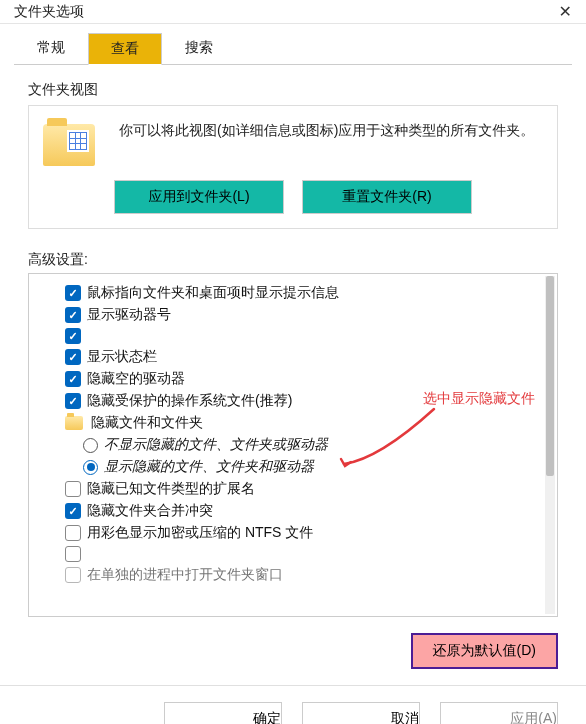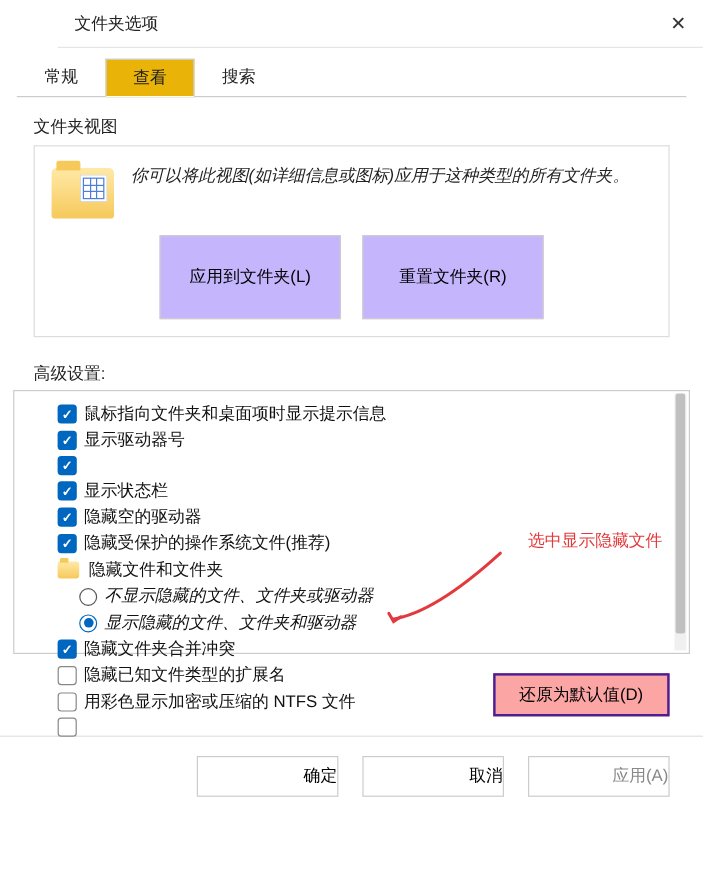--- a/index.html
+++ b/index.html
@@ -1,36 +1,36 @@
 <!DOCTYPE html>
 <html><head>
 <meta charset="utf-8">
 <style>
 * { box-sizing: border-box; margin: 0; padding: 0; font-family: "Microsoft YaHei", "Segoe UI", sans-serif; font-size: 14px; }
 body { width: 586px; height: 724px; background: #fff; overflow: hidden; position: relative; }
-.titlebar { height: 40px; display: flex; align-items: center; padding: 0 14px; border-bottom: 1px solid #e5e5e5; margin-left: 48px; }
+.titlebar { height: 24px; display: flex; align-items: center; padding: 0 14px; border-bottom: 1px solid #e5e5e5; }
 .titlebar .title { flex: 1; color: #222; }
 .titlebar .x { width: 40px; text-align: right; color: #333; font-size: 16px; cursor: pointer; }
 .tabs { display: flex; padding: 8px 14px 0 14px; }
 .tab { padding: 6px 22px; border: 1px solid transparent; color: #222; cursor: pointer; }
 .tab.active { border: 1px solid #ccc; border-bottom-color: #fff; background: #eab308; position: relative; top: 1px; }
 .tabline { border-bottom: 1px solid #ccc; margin: 0 14px; }
 .section { margin: 16px 28px; }
 .group-title { color: #222; margin-bottom: 6px; }
 .group-box { border: 1px solid #ddd; padding: 14px; position: relative; }
-.folder-view { display: flex; gap: 14px; font-style: italic; }
+.folder-view { display: flex; gap: 24px; }
 .folder-icon { width: 52px; height: 42px; background: linear-gradient(#ffe9a8,#f6c95a); border-radius: 4px 4px 2px 2px; position: relative; margin-top: 4px; }
 .folder-icon::before { content: ""; position: absolute; top: -6px; left: 4px; width: 20px; height: 8px; background: #f6c95a; border-radius: 2px 2px 0 0; }
 .folder-icon .grid { position: absolute; top: 6px; left: 24px; width: 22px; height: 22px; background: #4a7fe0; border: 2px solid #fff; display: grid; grid-template-columns: repeat(3,1fr); grid-template-rows: repeat(3,1fr); gap: 1px; padding: 1px; }
 .folder-icon .grid div { background: #fff; }
 .desc { flex: 1; color: #222; line-height: 1.5; }
 .btn-row { display: flex; gap: 18px; margin-top: 14px; justify-content: center; }
-.btn { border: 1px solid #ccc; background: #c4b5fd; padding: 25px 0; width: 151px; text-align: center; cursor: pointer; font-size: 14px; }
+.btn { border: 1px solid #ccc; background: #14b8a6; padding: 7px 0; width: 170px; text-align: center; cursor: pointer; font-size: 14px; }
 .adv-label { margin: 22px 28px 4px 28px; color: #222; }
-.adv-box { margin: 0 11px; border: 1px solid #ccc; height: 220px; position: relative; }
+.adv-box { margin: 0 28px; border: 1px solid #ccc; height: 344px; position: relative; }
 .adv-content { padding: 8px 0 8px 10px; }
 .row { display: flex; align-items: center; gap: 6px; padding: 2px 0; }
 .indent1 { padding-left: 26px; }
 .indent2 { padding-left: 44px; font-style: italic; }
 .chk { width: 16px; height: 16px; border-radius: 3px; display: flex; align-items: center; justify-content: center; flex-shrink: 0; }
 .chk.on { background: #0067c0; }
 .chk.on::after { content: "✓"; color: #fff; font-size: 11px; font-weight: bold; }
 .chk.off { background: #fff; border: 1.5px solid #888; }
 .radio { width: 15px; height: 15px; border-radius: 50%; border: 1.5px solid #555; flex-shrink: 0; display: flex; align-items: center; justify-content: center; }
 .radio.on { border-color: #0067c0; }
@@ -121,33 +121,37 @@
       </div>
     <div class="row indent2">
         <div class="radio"></div>
         <span class="rowtxt">不显示隐藏的文件、文件夹或驱动器</span>
       </div>
     <div class="row indent2">
         <div class="radio on"></div>
         <span class="rowtxt">显示隐藏的文件、文件夹和驱动器</span>
       </div>
     <div class="row indent1">
+        <div class="chk off"></div>
+        <span class="rowtxt">隐藏已知文件类型的扩展名</span>
+      </div>
+    <div class="row indent1">
         <div class="chk on"></div>
         <span class="rowtxt">隐藏文件夹合并冲突</span>
-      </div>
-    <div class="row indent1">
-        <div class="chk off"></div>
-        <span class="rowtxt">隐藏已知文件类型的扩展名</span>
       </div>
     <div class="row indent1">
         <div class="chk off"></div>
         <span class="rowtxt">用彩色显示加密或压缩的 NTFS 文件</span>
       </div>
     <div class="row indent1">
         <div class="chk off"></div>
+      </div>
+    <div class="row indent1" style="opacity:.6">
+        <div class="chk off"></div>
+        <span class="rowtxt">在单独的进程中打开文件夹窗口</span>
       </div>
   </div>
   <div class="scrollbar">
       <div class="scrollthumb"></div>
     </div>
 
   <div class="annotation" style="top:116px; right:22px;">选中显示隐藏文件</div>
   <svg class="anno-line" style="top:130px; left:310px;" width="120" height="70">
     <path d="M5,60 Q40,55 95,5" stroke="#e3393c" stroke-width="2.5" fill="none" stroke-linecap="round"></path>
     <path d="M2,55 L6,62 L12,58" stroke="#e3393c" stroke-width="2.5" fill="none" stroke-linecap="round"></path>

